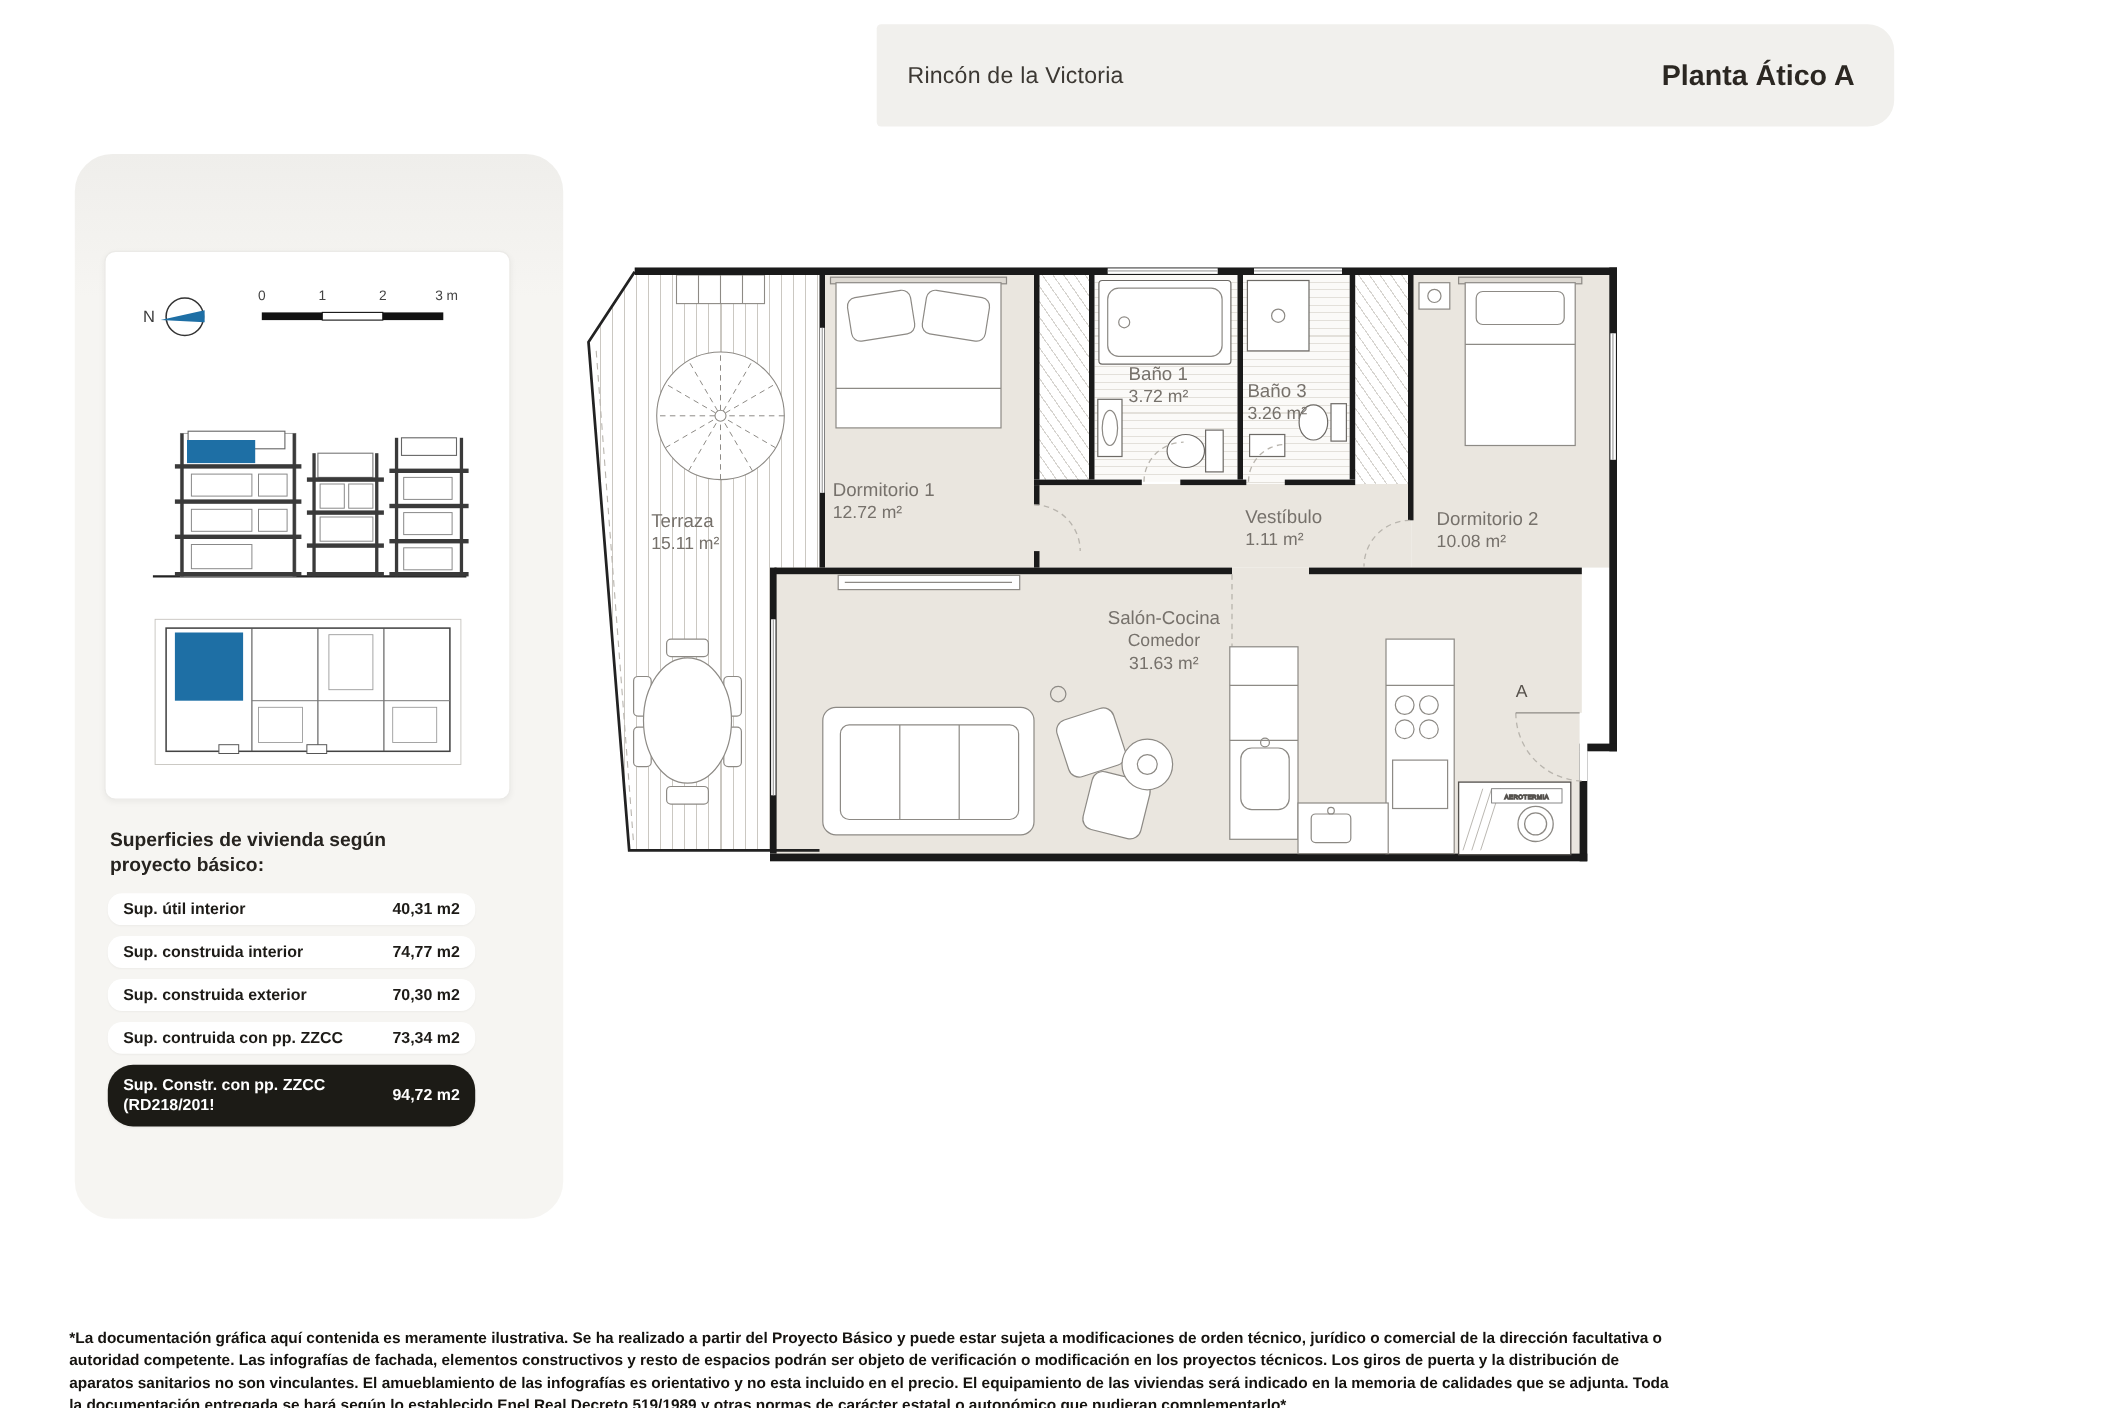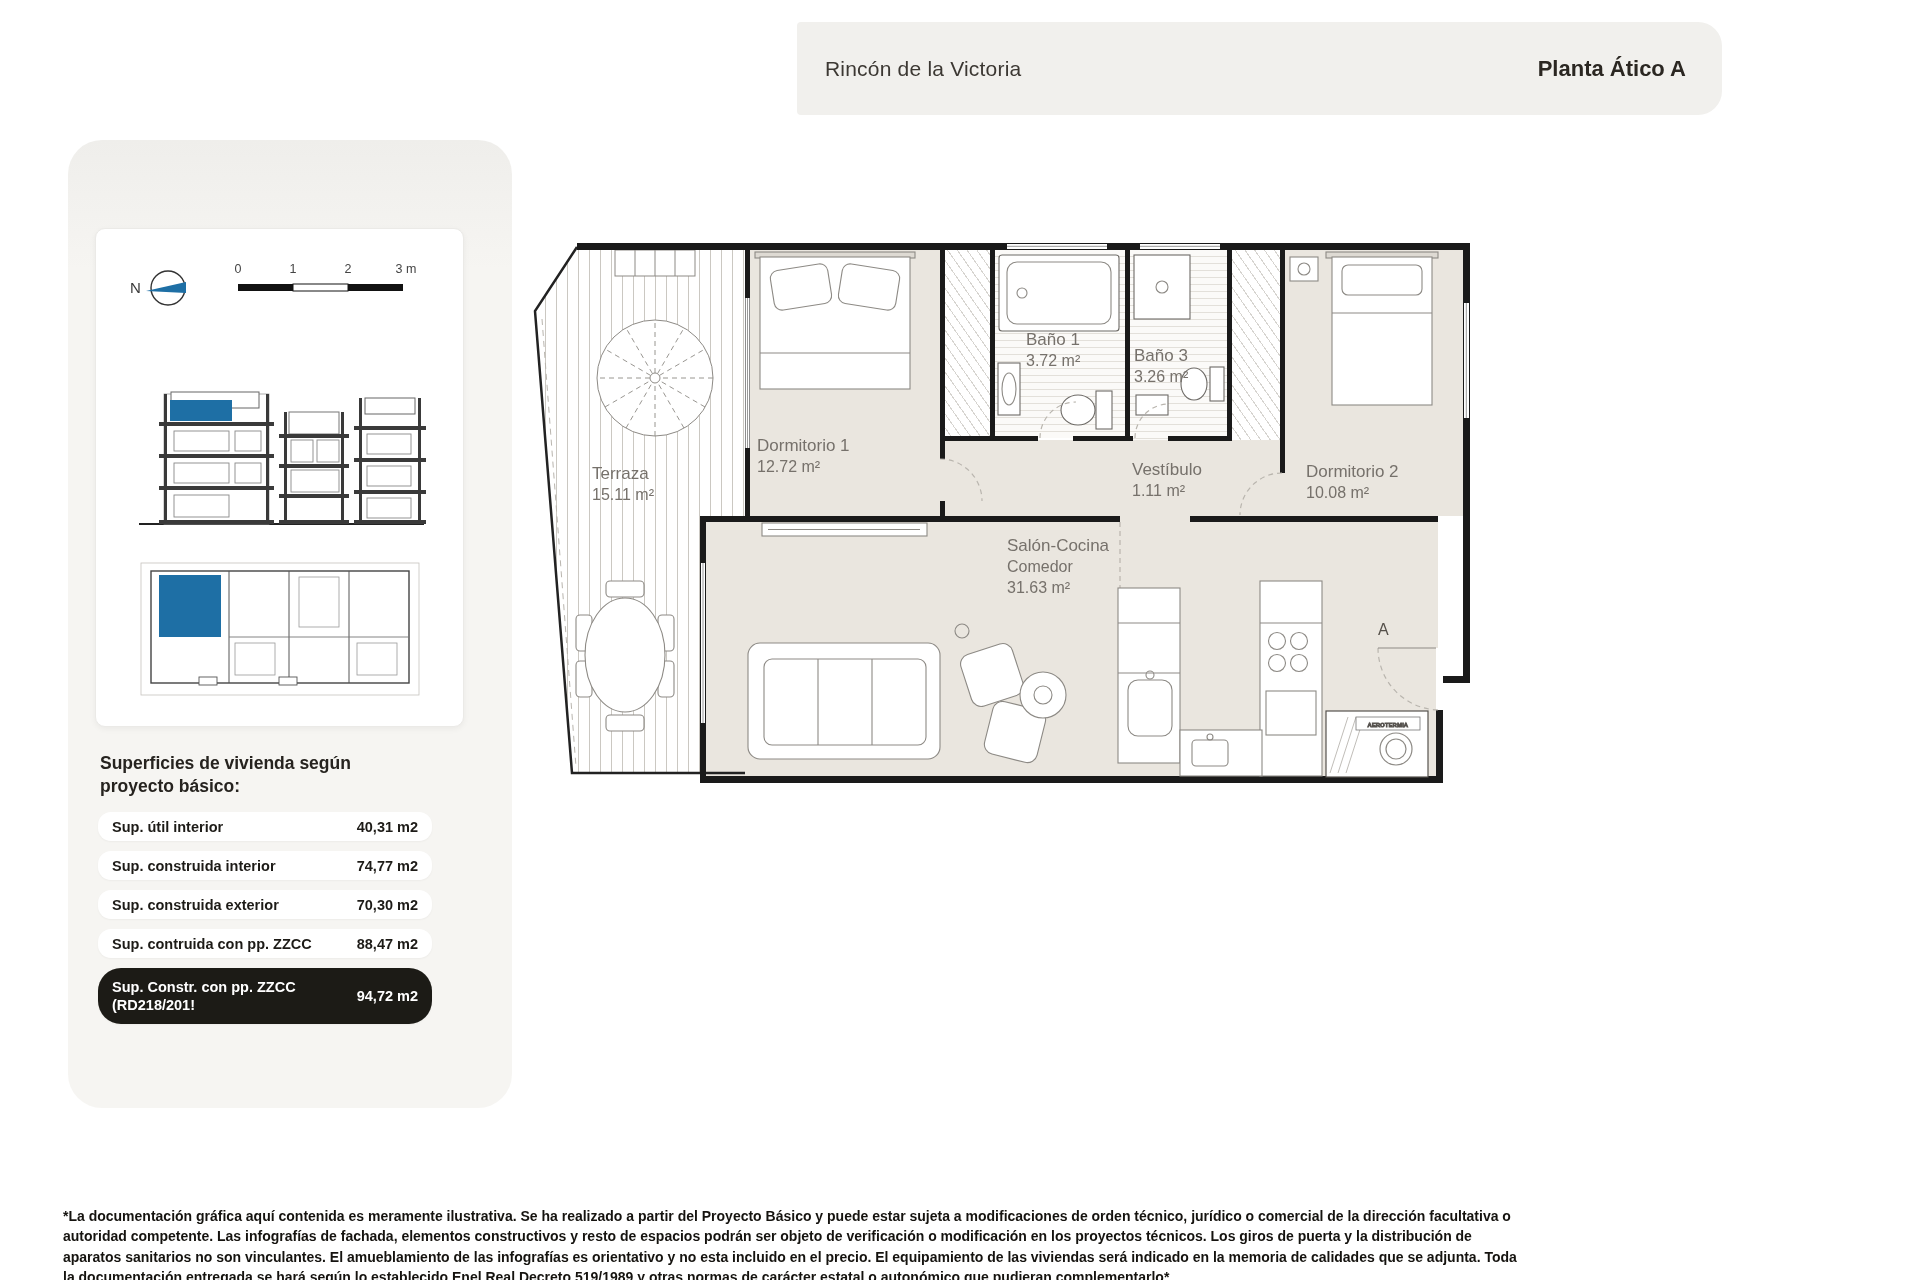--- a/index.html
+++ b/index.html
@@ -11,21 +11,21 @@
   .header{
     position:absolute;left:797px;top:22px;width:925px;height:93px;
     background:#f1f0ed;border-radius:4px 24px 24px 4px;
   }
   .header .proj{
     position:absolute;left:28px;top:50%;transform:translateY(-50%);
     font-size:21px;color:#3c3833;letter-spacing:.2px;
   }
   .header .plan-name{
     position:absolute;right:36px;top:50%;transform:translateY(-50%);
-    font-size:22px;font-weight:700;color:#2b2722;
+    font-size:26px;font-weight:700;color:#2b2722;
   }
   
   .card{
     position:absolute;left:68px;top:140px;width:444px;height:968px;
     background:linear-gradient(180deg,#efeeeb 0px,#f6f5f2 130px,#f6f5f2 100%);
     border-radius:34px;
   }
   .panel{
     position:absolute;left:27px;top:88px;width:367px;height:497px;
     background:#ffffff;border:1px solid #ebeae7;border-radius:10px;
@@ -168,21 +168,21 @@
     <div class="row">
       <span>Sup. construida interior</span>
       <span>74,77 m2</span>
     </div>
     <div class="row">
       <span>Sup. construida exterior</span>
       <span>70,30 m2</span>
     </div>
     <div class="row">
       <span>Sup. contruida con pp. ZZCC</span>
-      <span>88,47 m2</span>
+      <span>73,34 m2</span>
     </div>
     <div class="row dark tall">
       <span class="lbl2">
         <span>Sup. Constr. con pp. ZZCC</span><br>
         <span>(RD218/201!</span>
       </span>
       <span>94,72 m2</span>
     </div>
   </div>
 </div>
@@ -375,21 +375,21 @@
     <span class="rm-area">3.26 m²</span>
   </div>
   <div class="plan-label" style="left:612px;top:216px;">
     <span>Vestíbulo</span>
     <span class="rm-area">1.11 m²</span>
   </div>
   <div class="plan-label" style="left:786px;top:218px;">
     <span>Dormitorio 2</span>
     <span class="rm-area">10.08 m²</span>
   </div>
-  <div class="plan-label" style="left:487px;top:292px;">
+  <div class="plan-label" style="left:487px;top:308px;text-align:center;">
     <span>Salón-Cocina</span>
     <span class="rm-area">Comedor</span>
     <span class="rm-area">31.63 m²</span>
   </div>
   <div class="section-a" style="left:858px;top:378px;">A</div>
 </div>
 
 <div class="footer">*La documentación gráfica aquí contenida es meramente ilustrativa. Se ha realizado a partir del Proyecto Básico y puede estar sujeta a modificaciones de orden técnico, jurídico o comercial de la dirección facultativa o autoridad competente. Las infografías de fachada, elementos constructivos y resto de espacios podrán ser objeto de verificación o modificación en los proyectos técnicos. Los giros de puerta y la distribución de aparatos sanitarios no son vinculantes. El amueblamiento de las infografías es orientativo y no esta incluido en el precio. El equipamiento de las viviendas será indicado en la memoria de calidades que se adjunta. Toda la documentación entregada se hará según lo establecido Enel Real Decreto 519/1989 y otras normas de carácter estatal o autonómico que pudieran complementarlo*</div>
 
 </body></html>

